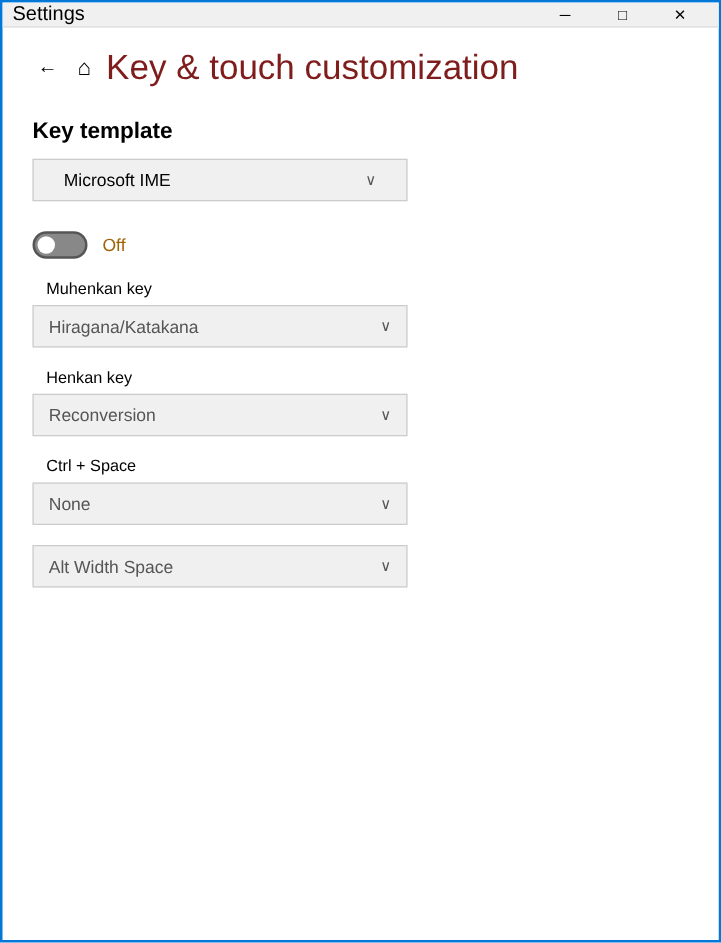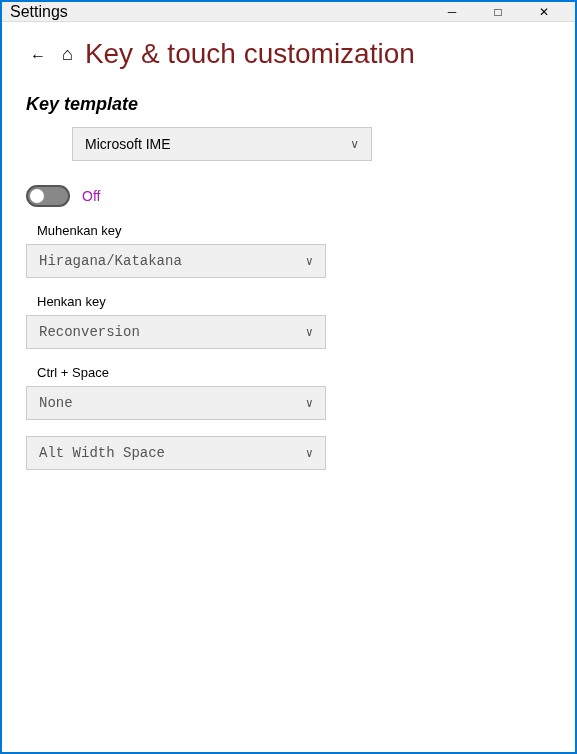--- a/index.html
+++ b/index.html
@@ -80,41 +80,39 @@
     .home-icon {
       font-size: 18px;
       color: #000;
     }
 
     .section-title {
       font-size: 18px;
       font-weight: 600;
       color: #000;
       margin-bottom: 12px;
-      font-style: italic;
     }
 
     .section-label {
       font-size: 13px;
       color: #000;
       margin-bottom: 8px;
     }
 
     .dropdown {
       display: flex;
       align-items: center;
       justify-content: space-between;
       background: #f0f0f0;
       border: 1px solid #ccc;
-      padding: 8px 12px;
+      padding: 8px 24px;
       width: 300px;
       cursor: pointer;
       font-size: 14px;
       color: #000;
-      margin-left: 46px;
     }
 
     .dropdown-arrow {
       font-size: 12px;
       color: #555;
     }
 
     .section-divider {
       margin: 24px 0 16px 0;
     }
@@ -148,21 +146,21 @@
       height: 14px;
       border-radius: 50%;
       background: #fff;
       top: 2px;
       left: 2px;
       transition: left 0.2s;
     }
 
     .toggle-label {
       font-size: 14px;
-      color: #a21caf;
+      color: #a16207;
     }
 
     .key-section {
       margin-bottom: 16px;
     }
 
     .key-label {
       font-size: 13px;
       color: #000;
       margin-bottom: 6px;
@@ -173,21 +171,20 @@
       display: flex;
       align-items: center;
       justify-content: space-between;
       background: #f0f0f0;
       border: 1px solid #ccc;
       padding: 8px 12px;
       width: 300px;
       cursor: pointer;
       font-size: 14px;
       color: #555;
-      font-family: Liberation Mono, monospace;
     }
   </style>
 </head>
 <body>
 
 <div class="title-bar">
   <div class="title-bar-left">
     <span>Settings</span>
   </div>
   <div class="title-bar-controls">

